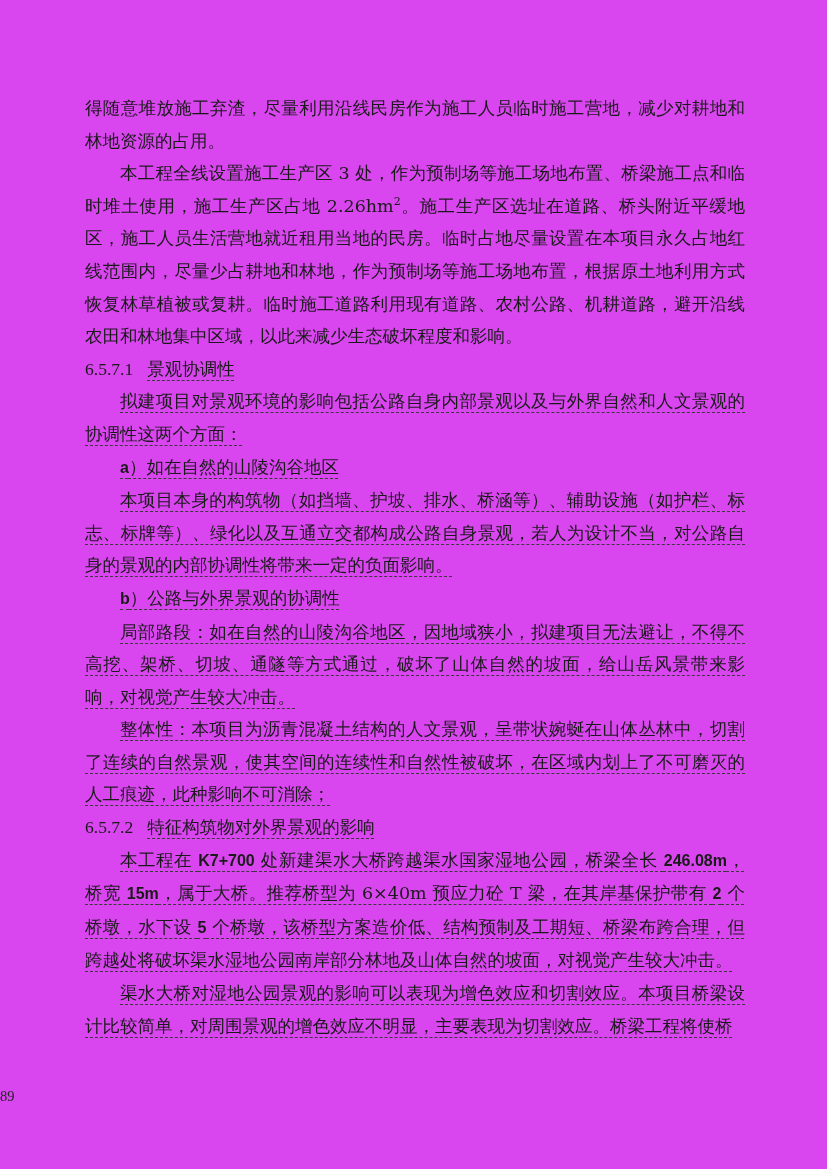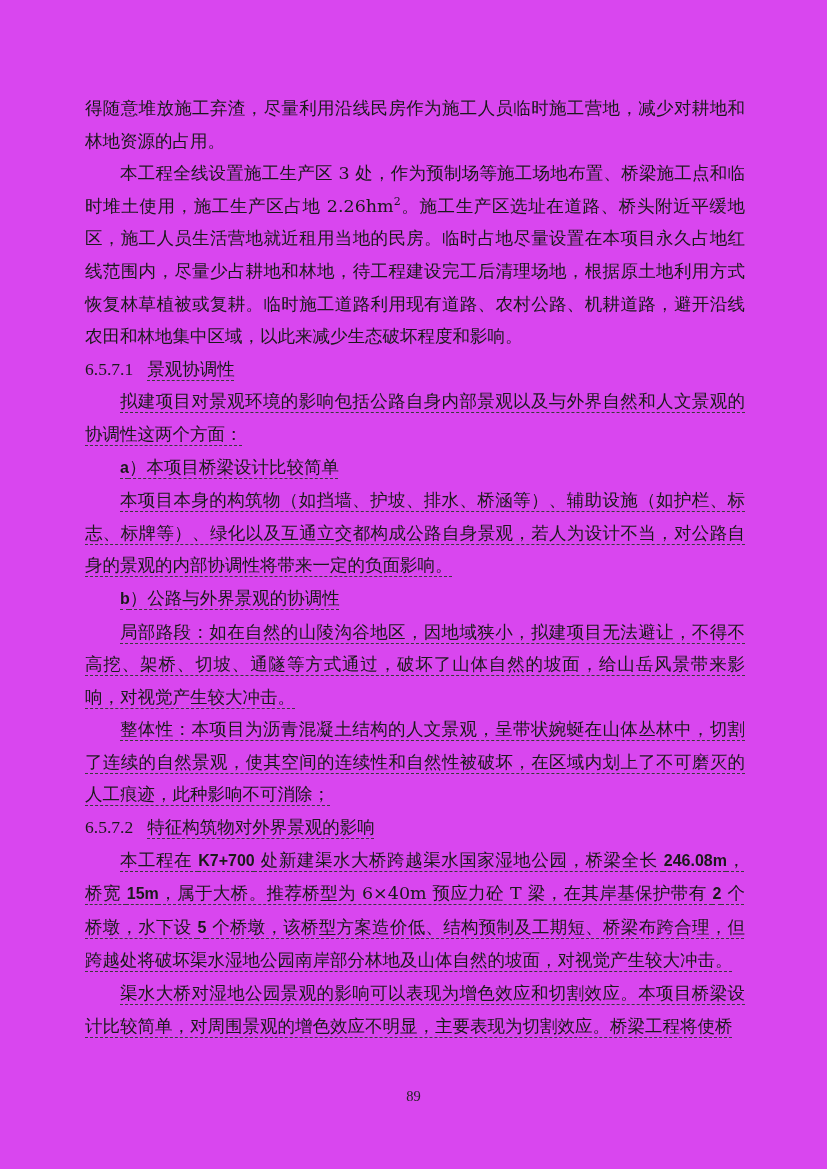--- a/index.html
+++ b/index.html
@@ -49,42 +49,42 @@
     font-family: "Liberation Sans", sans-serif;
     font-weight: bold;
     font-size: 16px;
   }
   sup { font-size: 11px; vertical-align: super; line-height: 0; }
   .footer {
     position: absolute;
     left: 0;
     top: 1088px;
     width: 100%;
-    text-align: center;
+    text-align: left;
     font-size: 14.5px;
     font-family: "Liberation Serif", serif;
     color: #222;
   }
 </style>
 </head>
 <body>
 
 <div class="page">
   <div class="content">
 
     <p><span>得随意堆放施工弃渣，尽量利用沿线民房作为施工人员临时施工营地，减少对耕地和林地资源的占用。</span></p>
 
-    <p class="indent"><span>本工程全线设置施工生产区 3 处，作为预制场等施工场地布置、桥梁施工点和临时堆土使用，施工生产区占地 2.26hm</span><sup>2</sup><span>。施工生产区选址在道路、桥头附近平缓地区，施工人员生活营地就近租用当地的民房。临时占地尽量设置在本项目永久占地红线范围内，尽量少占耕地和林地，待工程建设完工后清理场地，根据原土地利用方式恢复林草植被或复耕。临时施工道路利用现有道路、农村公路、机耕道路，避开沿线农田和林地集中区域，以此来减少生态破坏程度和影响。</span></p>
+    <p class="indent"><span>本工程全线设置施工生产区 3 处，作为预制场等施工场地布置、桥梁施工点和临时堆土使用，施工生产区占地 2.26hm</span><sup>2</sup><span>。施工生产区选址在道路、桥头附近平缓地区，施工人员生活营地就近租用当地的民房。临时占地尽量设置在本项目永久占地红线范围内，尽量少占耕地和林地，作为预制场等施工场地布置，根据原土地利用方式恢复林草植被或复耕。临时施工道路利用现有道路、农村公路、机耕道路，避开沿线农田和林地集中区域，以此来减少生态破坏程度和影响。</span></p>
 
 
     <p class="heading"><span class="num">6.5.7.1</span><span class="u">景观协调性</span></p>
 
     <p class="indent"><span class="u">拟建项目对景观环境的影响包括公路自身内部景观以及与外界自然和人文景观的协调性这两个方面：</span></p>
 
-    <p class="indent"><span class="u"><span class="item-letter">a</span><span>）本项目桥梁设计比较简单</span></span></p>
+    <p class="indent"><span class="u"><span class="item-letter">a</span><span>）如在自然的山陵沟谷地区</span></span></p>
 
     <p class="indent"><span class="u">本项目本身的构筑物（如挡墙、护坡、排水、桥涵等）、辅助设施（如护栏、标志、标牌等）、绿化以及互通立交都构成公路自身景观，若人为设计不当，对公路自身的景观的内部协调性将带来一定的负面影响。</span></p>
 
     <p class="indent"><span class="u"><span class="item-letter">b</span><span>）公路与外界景观的协调性</span></span></p>
 
     <p class="indent"><span class="u">局部路段：如在自然的山陵沟谷地区，因地域狭小，拟建项目无法避让，不得不高挖、架桥、切坡、通隧等方式通过，破坏了山体自然的坡面，给山岳风景带来影响，对视觉产生较大冲击。</span></p>
 
     <p class="indent"><span class="u">整体性：本项目为沥青混凝土结构的人文景观，呈带状婉蜒在山体丛林中，切割了连续的自然景观，使其空间的连续性和自然性被破坏，在区域内划上了不可磨灭的人工痕迹，此种影响不可消除；</span></p>
 
     <p class="heading"><span class="num">6.5.7.2</span><span class="u">特征构筑物对外界景观的影响</span></p>

